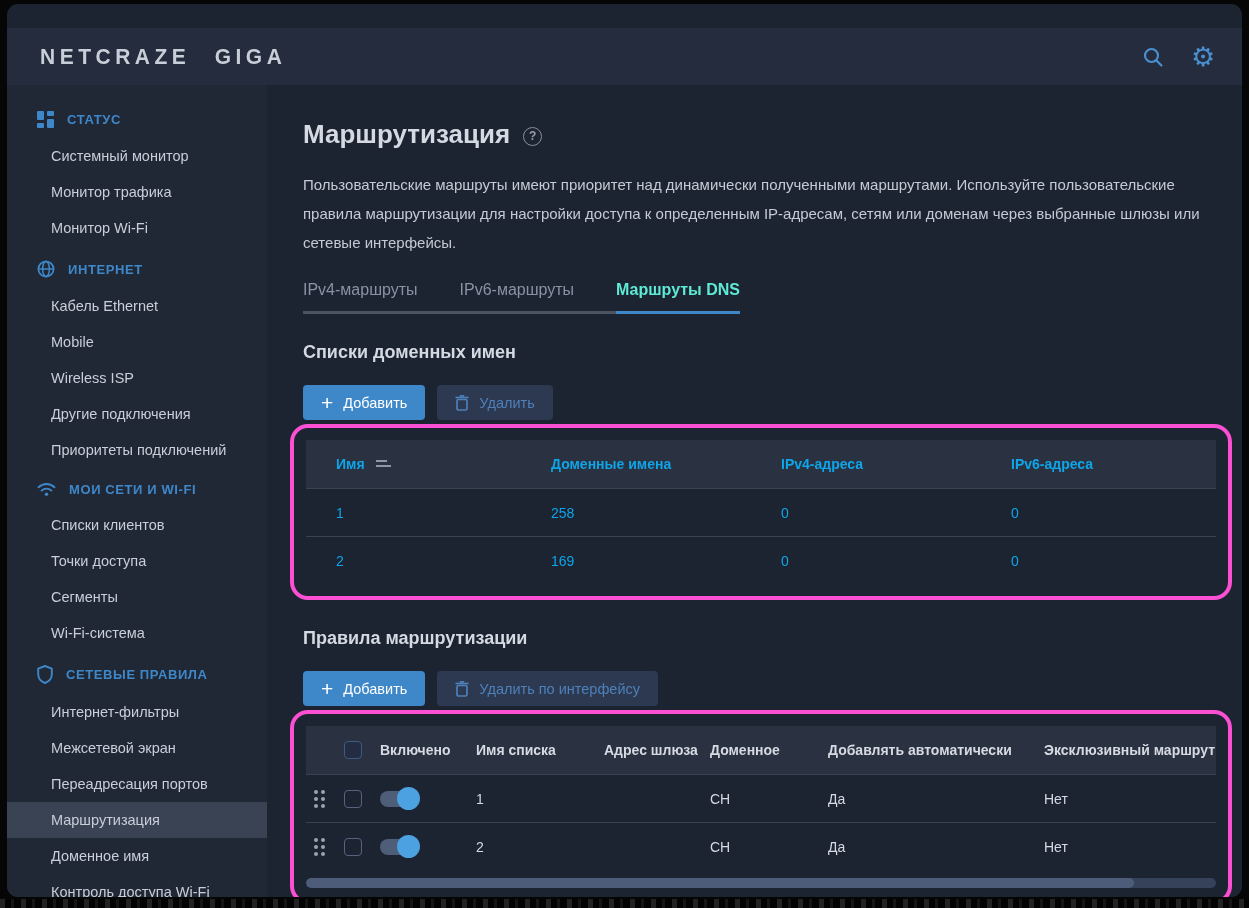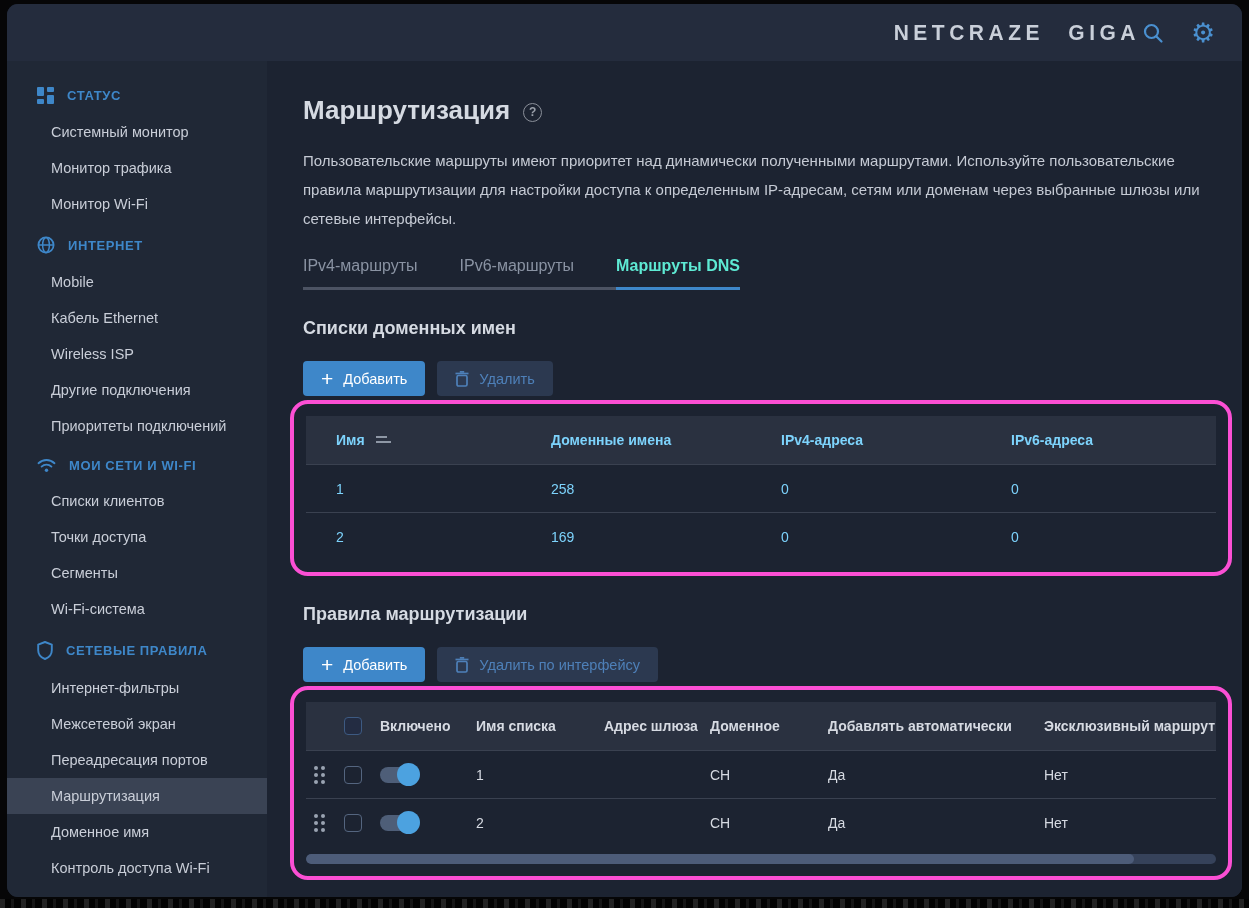--- a/index.html
+++ b/index.html
@@ -17,22 +17,23 @@
     opacity:.55;
   }
   .window {
     position:absolute; left:7px; top:4px; width:1235px; height:893px;
     border-radius:11px; overflow:hidden; background:#1c2331;
     display:flex; flex-direction:column;
   }
   
   .topbar {
     height:57px; background:#242c3d; flex:0 0 auto;
-    display:flex; align-items:center; justify-content:flex-end;
+    display:flex; align-items:center; justify-content:space-between;
     padding:0 26px 0 33px;
+    margin-top:24px;
   }
   .logo {
     color:#c9cfd9; font-size:21px; font-weight:700;
     letter-spacing:4.5px; word-spacing:14px;
     transform:scaleY(1.05); user-select:none;
   }
   .topbar-icons { display:flex; align-items:center; gap:24px; }
   .icon-btn { width:26px; height:26px; display:flex; align-items:center; justify-content:center; cursor:pointer; }
   .gear-glyph { color:#4a90d0; font-size:27px; line-height:26px; }
   
@@ -92,21 +93,21 @@
   
   .hl-box {
     border:4px solid #fb4fd4; border-radius:18px;
     padding:12px; margin-top:4px;
   }
   
   .thead { background:#2a3140; color:#c8cdd6; font-weight:700; font-size:13.5px; }
   .t1-row {
     display:grid; grid-template-columns:215px 230px 230px 1fr;
     align-items:center; height:48px; padding-left:30px;
-    color:#7dd3fc; font-size:14px;
+    color:#0ea5e9; font-size:14px;
   }
   .t1-row + .t1-row { border-top:1px solid #3a4150; }
   .t2-row {
     display:grid; grid-template-columns:32px 36px 96px 128px 106px 118px 216px 1fr;
     align-items:center; height:48px; padding-left:6px;
     color:#d6dae2; font-size:14px;
   }
   .t2-row + .t2-row { border-top:1px solid #3a4150; }
   .sort-icon { display:inline-block; margin-left:11px; vertical-align:1px; cursor:pointer; }
   .name-cell { display:flex; align-items:center; }
@@ -170,22 +171,22 @@
       <div class="side-section">
         <span>
           <svg width="18" height="18" viewBox="0 0 18 18">
             <circle cx="9" cy="9" r="7.6" fill="none" stroke="#3e87c9" stroke-width="1.8"></circle>
             <ellipse cx="9" cy="9" rx="3.4" ry="7.6" fill="none" stroke="#3e87c9" stroke-width="1.5"></ellipse>
             <line x1="1.6" y1="9" x2="16.4" y2="9" stroke="#3e87c9" stroke-width="1.5"></line>
           </svg>
         </span>
         <span class="sec-label">ИНТЕРНЕТ</span>
       </div>
+      <div class="side-item">Кабель Ethernet</div>
       <div class="side-item">Mobile</div>
-      <div class="side-item">Кабель Ethernet</div>
       <div class="side-item">Wireless ISP</div>
       <div class="side-item">Другие подключения</div>
       <div class="side-item">Приоритеты подключений</div>
 
       <div class="side-section">
         <span>
           <svg width="19" height="15" viewBox="0 0 19 15">
             <path d="M1.5 5.2 A11.5 11.5 0 0 1 17.5 5.2" fill="none" stroke="#3e87c9" stroke-width="1.9" stroke-linecap="round"></path>
             <path d="M4.6 8.6 A7 7 0 0 1 14.4 8.6" fill="none" stroke="#3e87c9" stroke-width="1.9" stroke-linecap="round"></path>
             <circle cx="9.5" cy="12.3" r="1.7" fill="#3e87c9"></circle>

